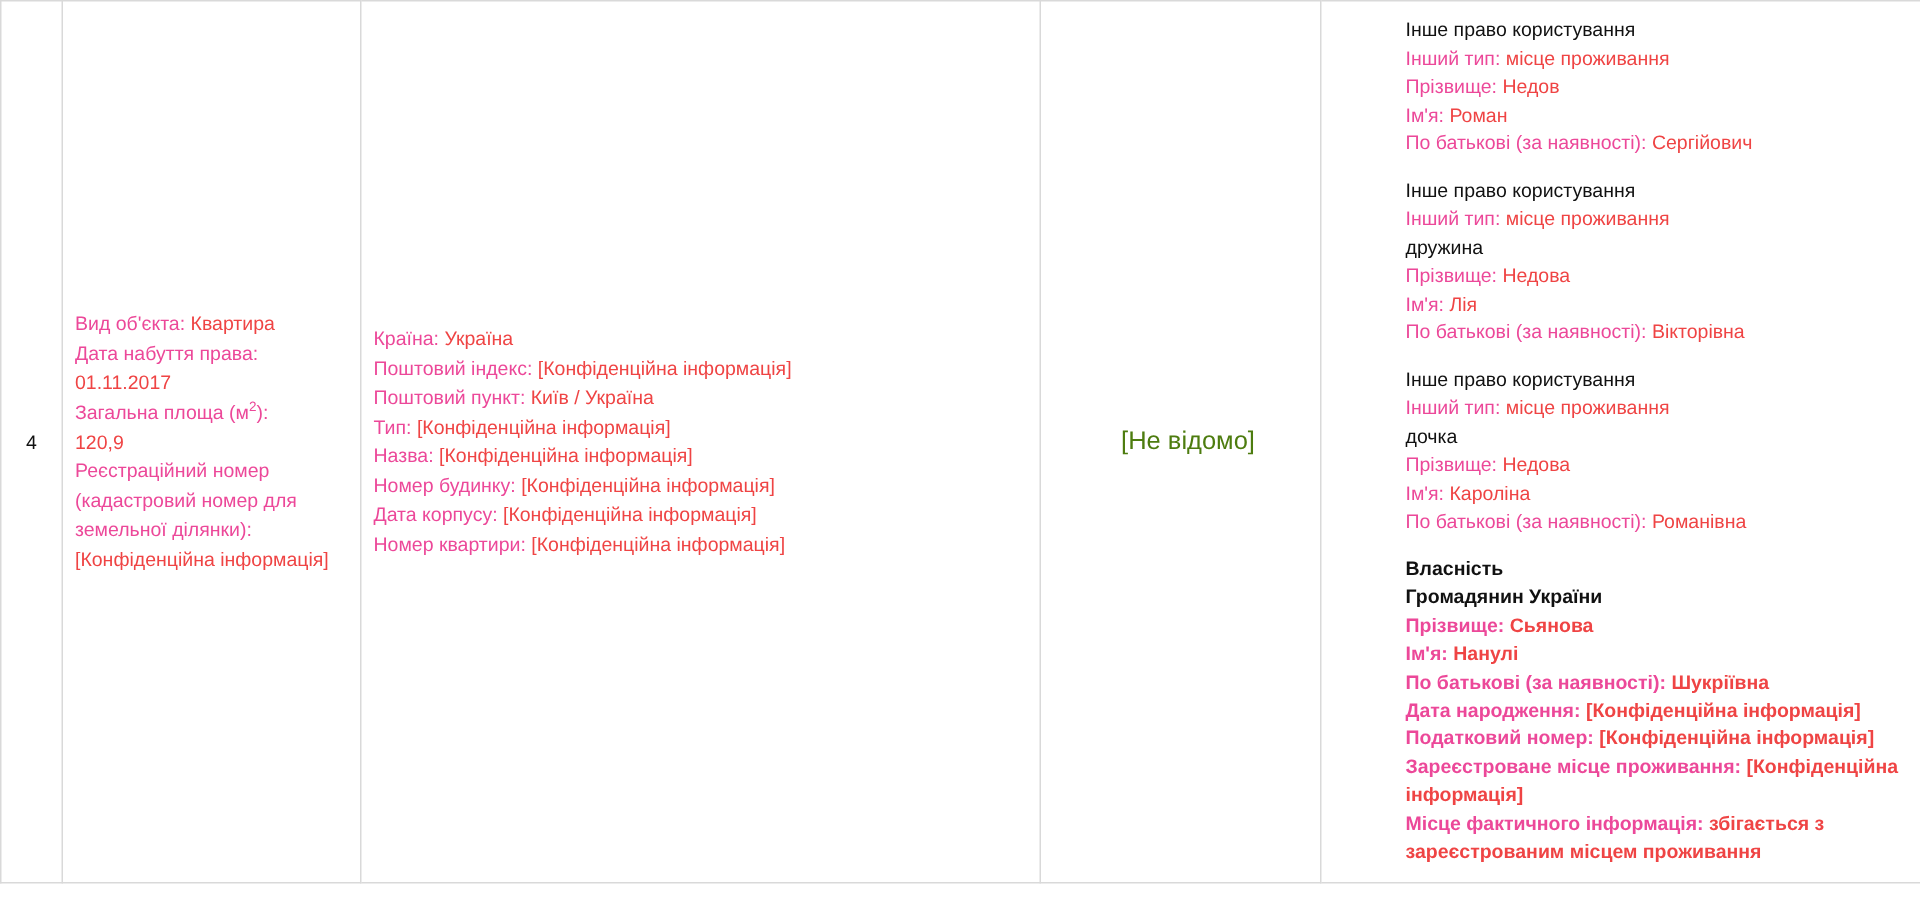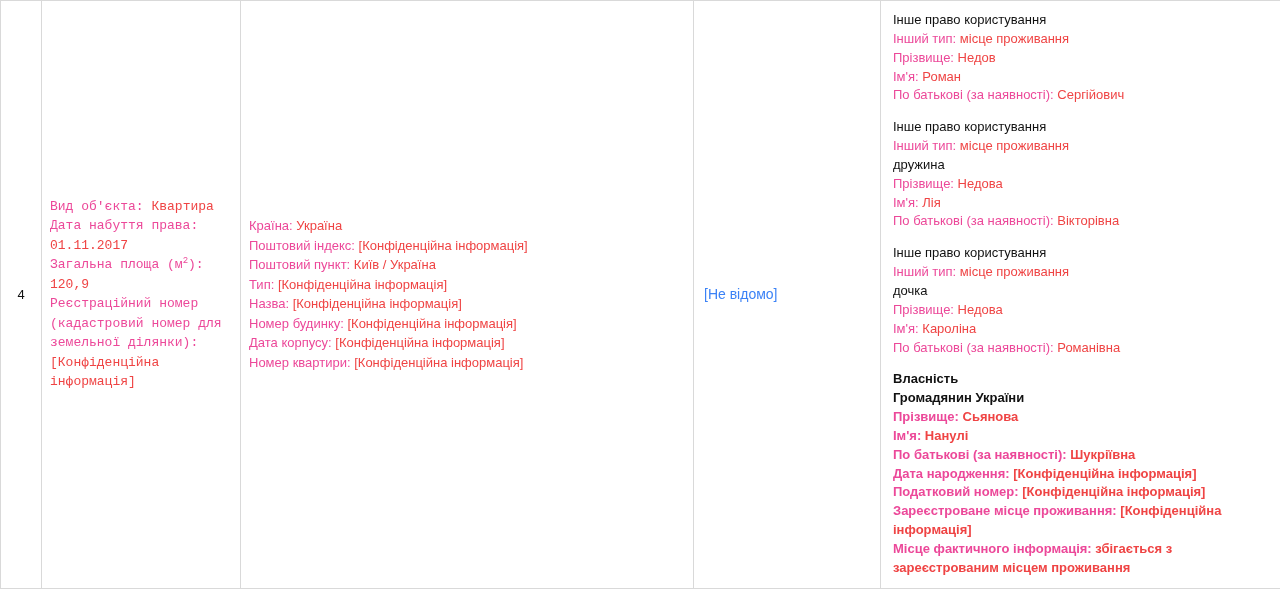--- a/index.html
+++ b/index.html
@@ -31,21 +31,20 @@
     padding: 0;
   }
   td.col-index {
     width: 40px;
     text-align: center;
     font-size: 13px;
     color: #111;
   }
   td.col-object {
     width: 198px;
-    font-family: Liberation Mono, monospace;
   }
   td.col-address {
     width: 452px;
   }
   td.col-unknown {
     width: 186px;
   }
   td.col-rights {
     width: 402px;
     vertical-align: top;
@@ -72,25 +71,27 @@
   }
   .group {
     margin-bottom: 13px;
   }
   .group:last-child {
     margin-bottom: 0;
     font-weight: bold;
   }
   .group .line {
     white-space: normal;
+    margin-left: 44px;
   }
   .unknown {
-    color: #3b82f6;
-    font-size: 14px;
+    color: #4d7c0f;
+    font-size: 17px;
     padding-left: 10px;
+    text-align: center;
   }
   sup {
     font-size: 9px;
     vertical-align: super;
   }
   .object-block .line,
   .address-block .line {
     line-height: 1.5;
   }
 </style>

